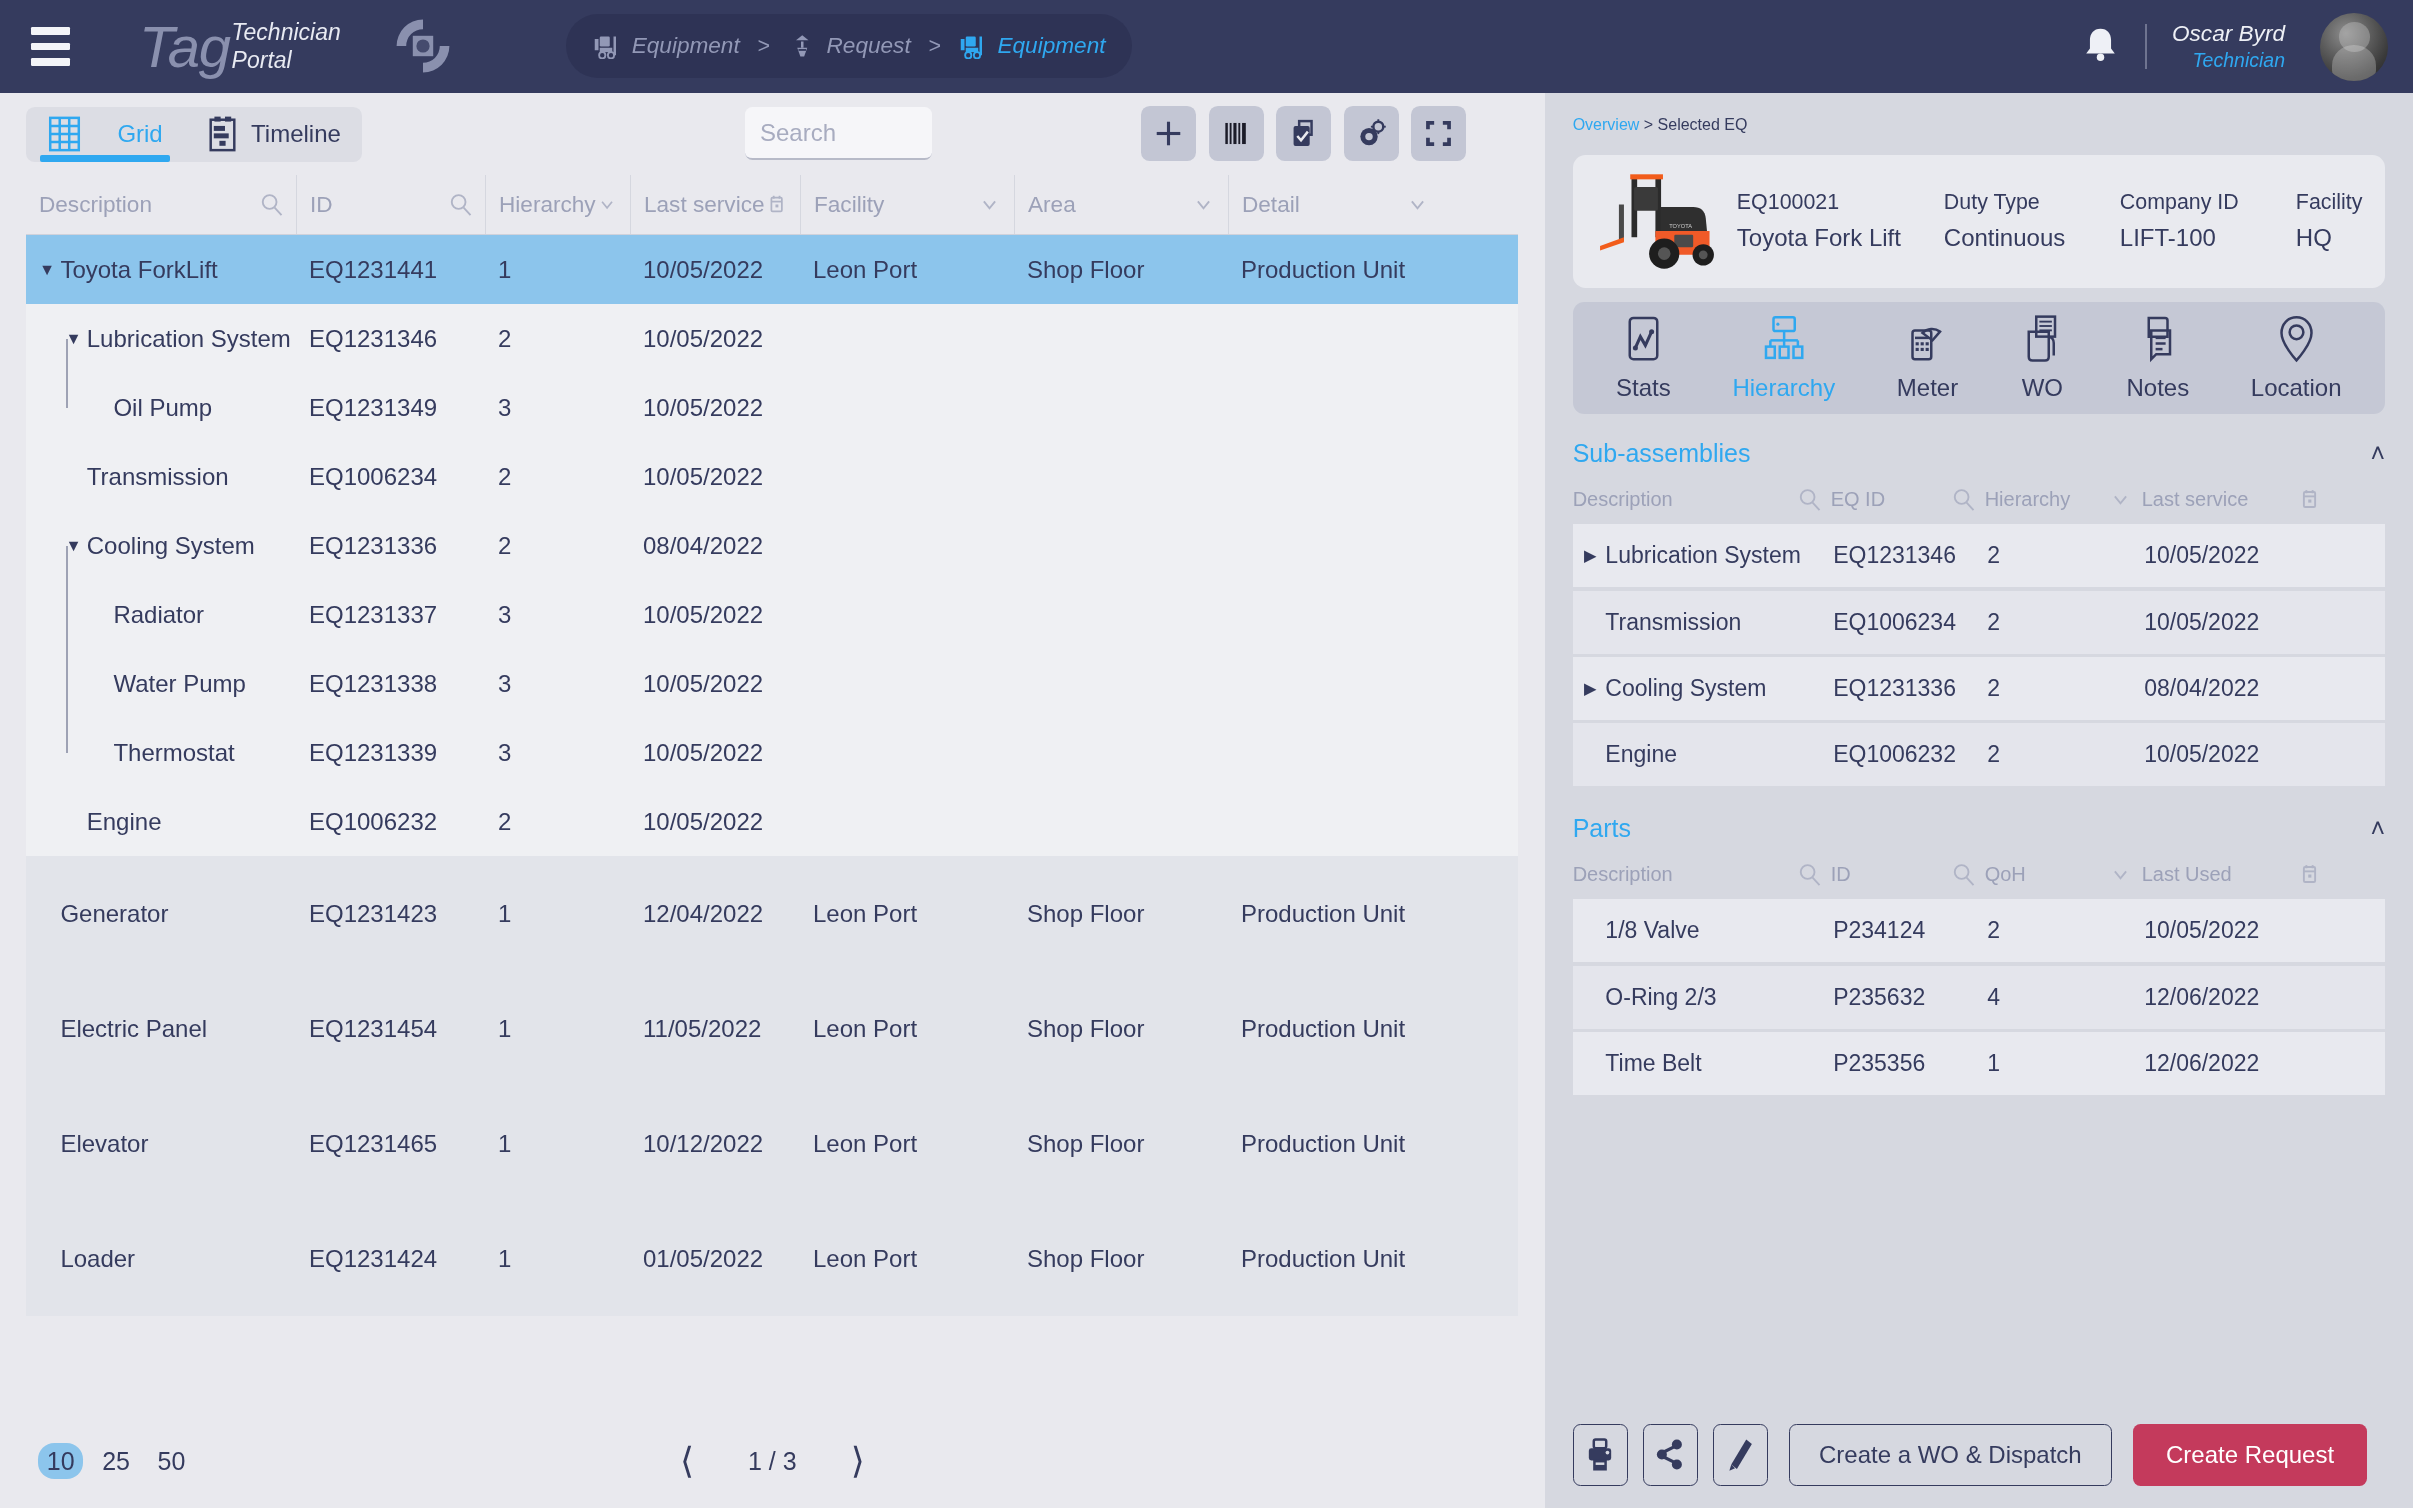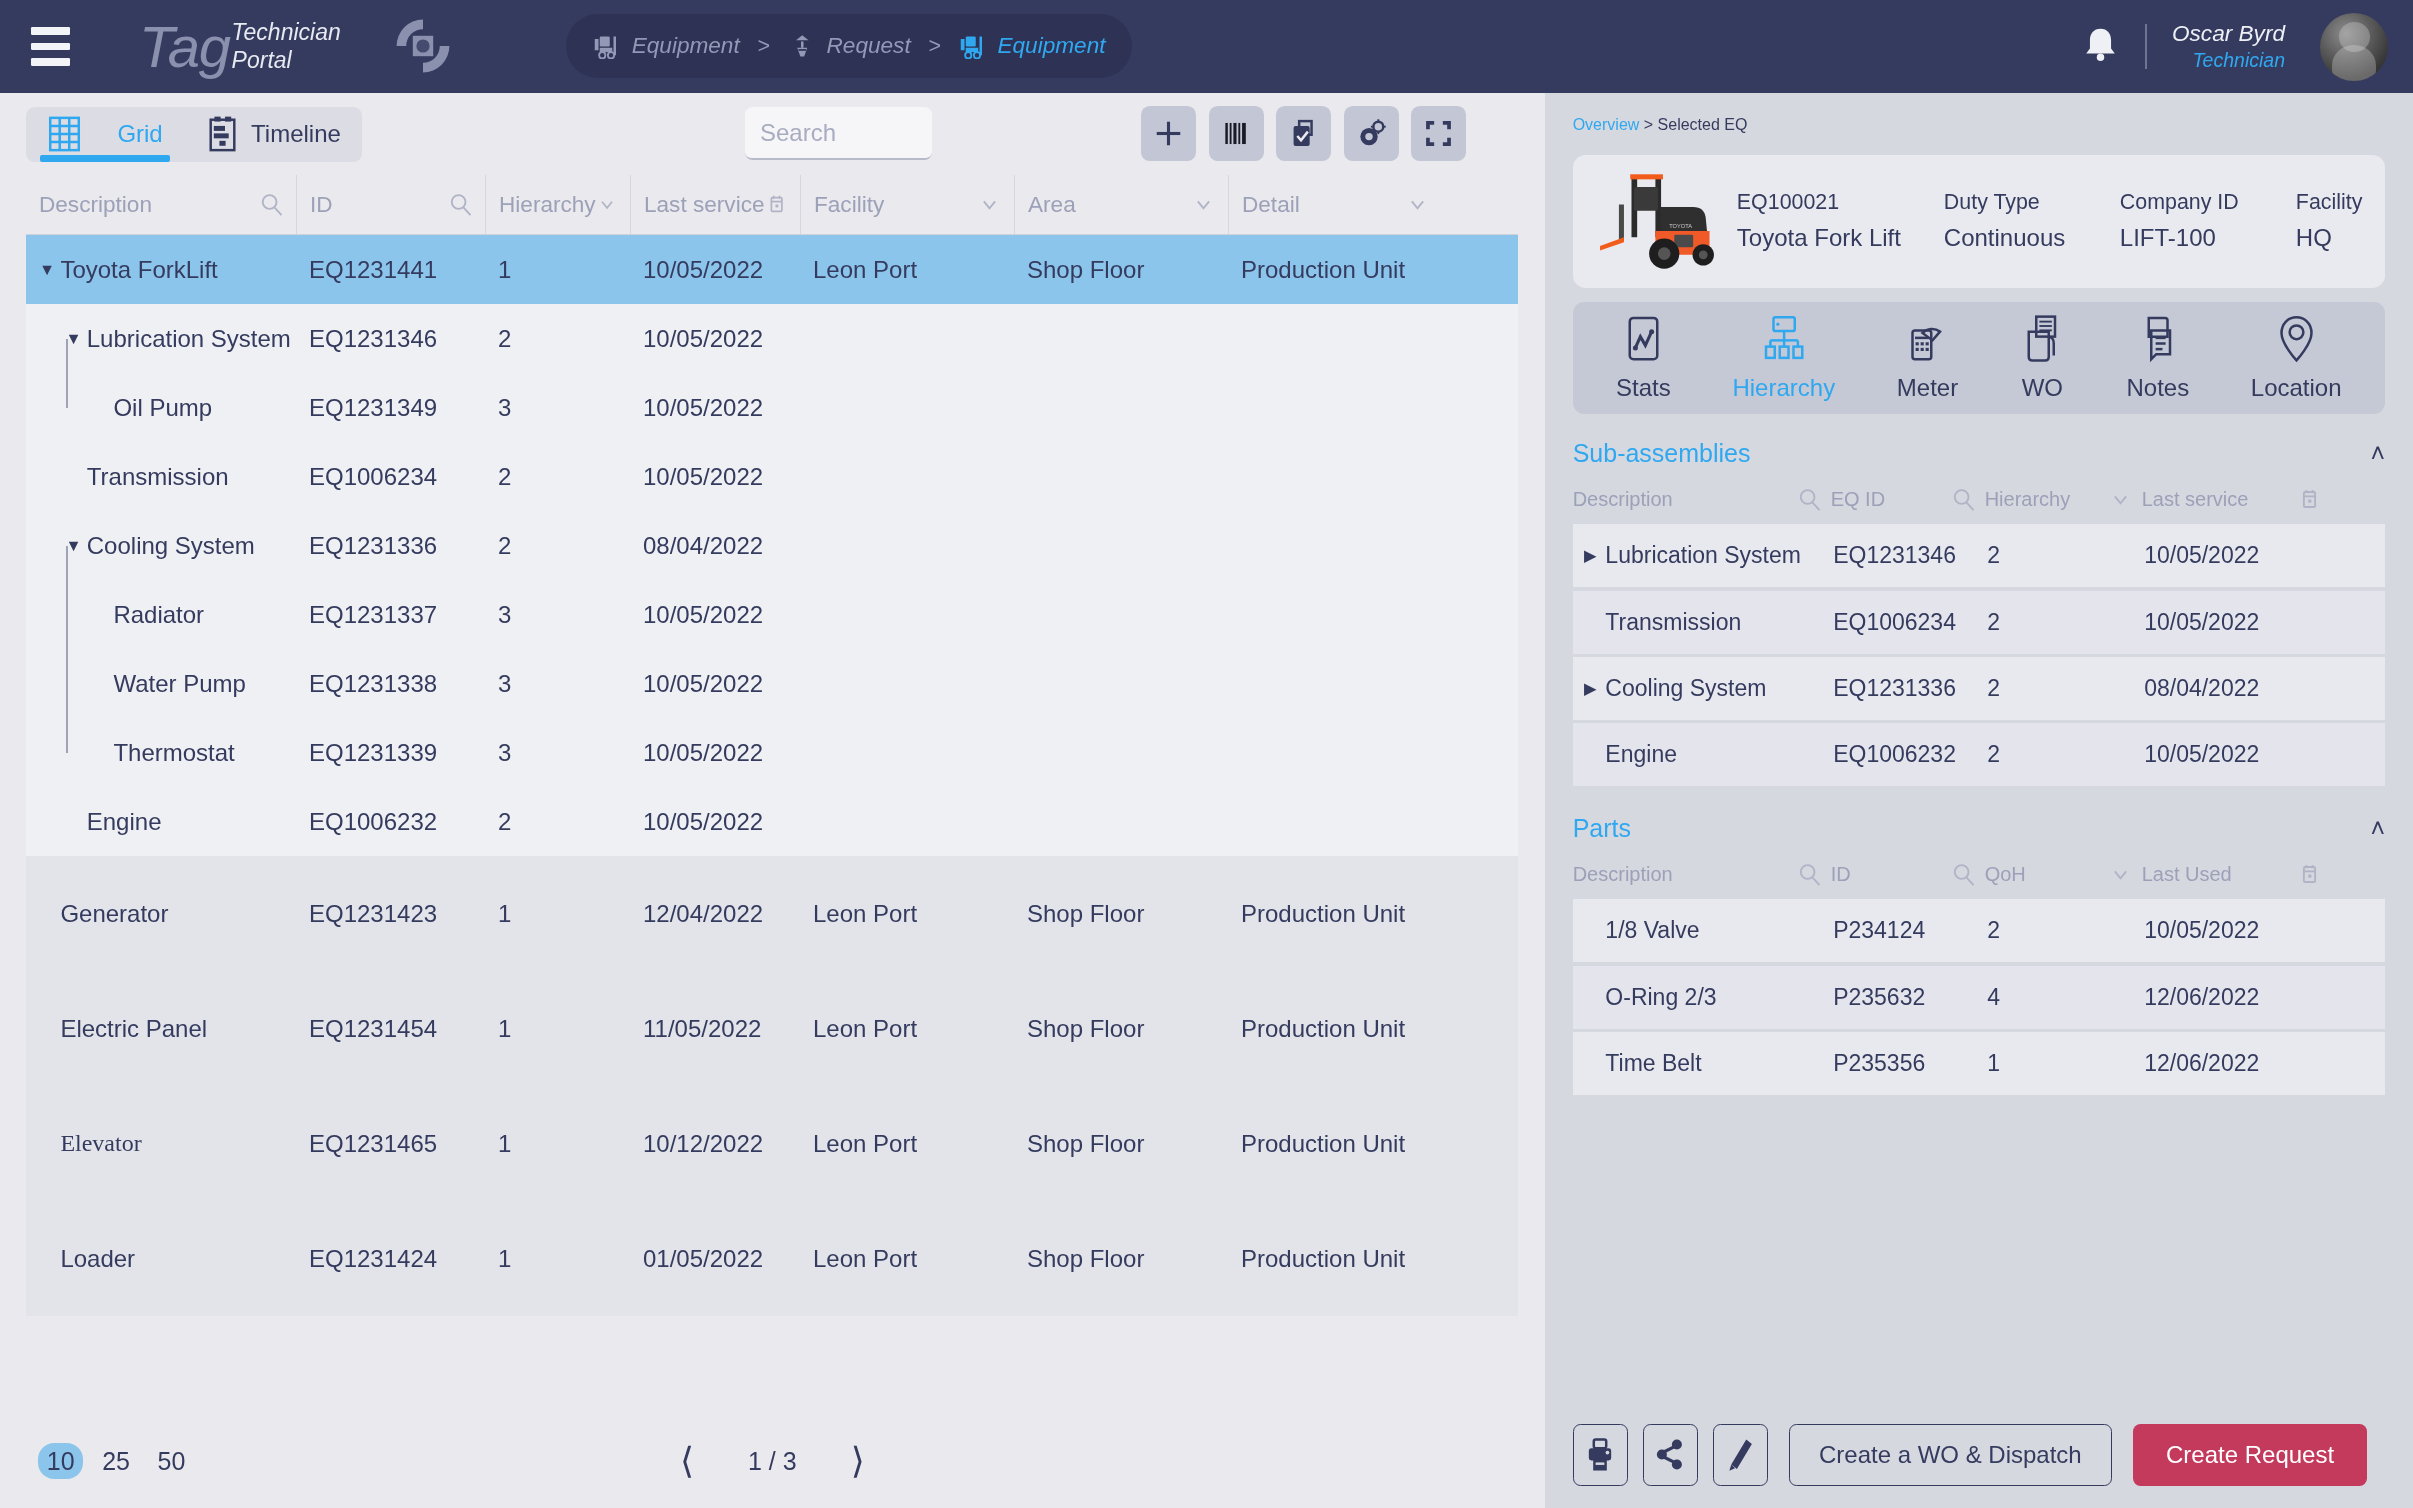--- a/index.html
+++ b/index.html
@@ -658,21 +658,21 @@
                 <span>Leon Port</span>
               </div>
               <div class="gcell" style="width: 214px;">
                 <span>Shop Floor</span>
               </div>
               <div class="gcell" style="width: 214px;">
                 <span>Production Unit</span>
               </div>
             </div>
             <div class="grow alt" style="height: 115px;">
-              <div class="gcell" style="width: 270px; font-family: Liberation Serif, serif;">
+              <div class="gcell" style="width: 270px;">
                 <span class="tw" style="padding-left:0px">
                   <span class="caret empty">▼</span>
                   <span>Elevator</span>
                 </span>
               </div>
               <div class="gcell" style="width: 189px;">
                 <span>EQ1231465</span>
               </div>
               <div class="gcell" style="width: 145px;">
                 <span>1</span>

